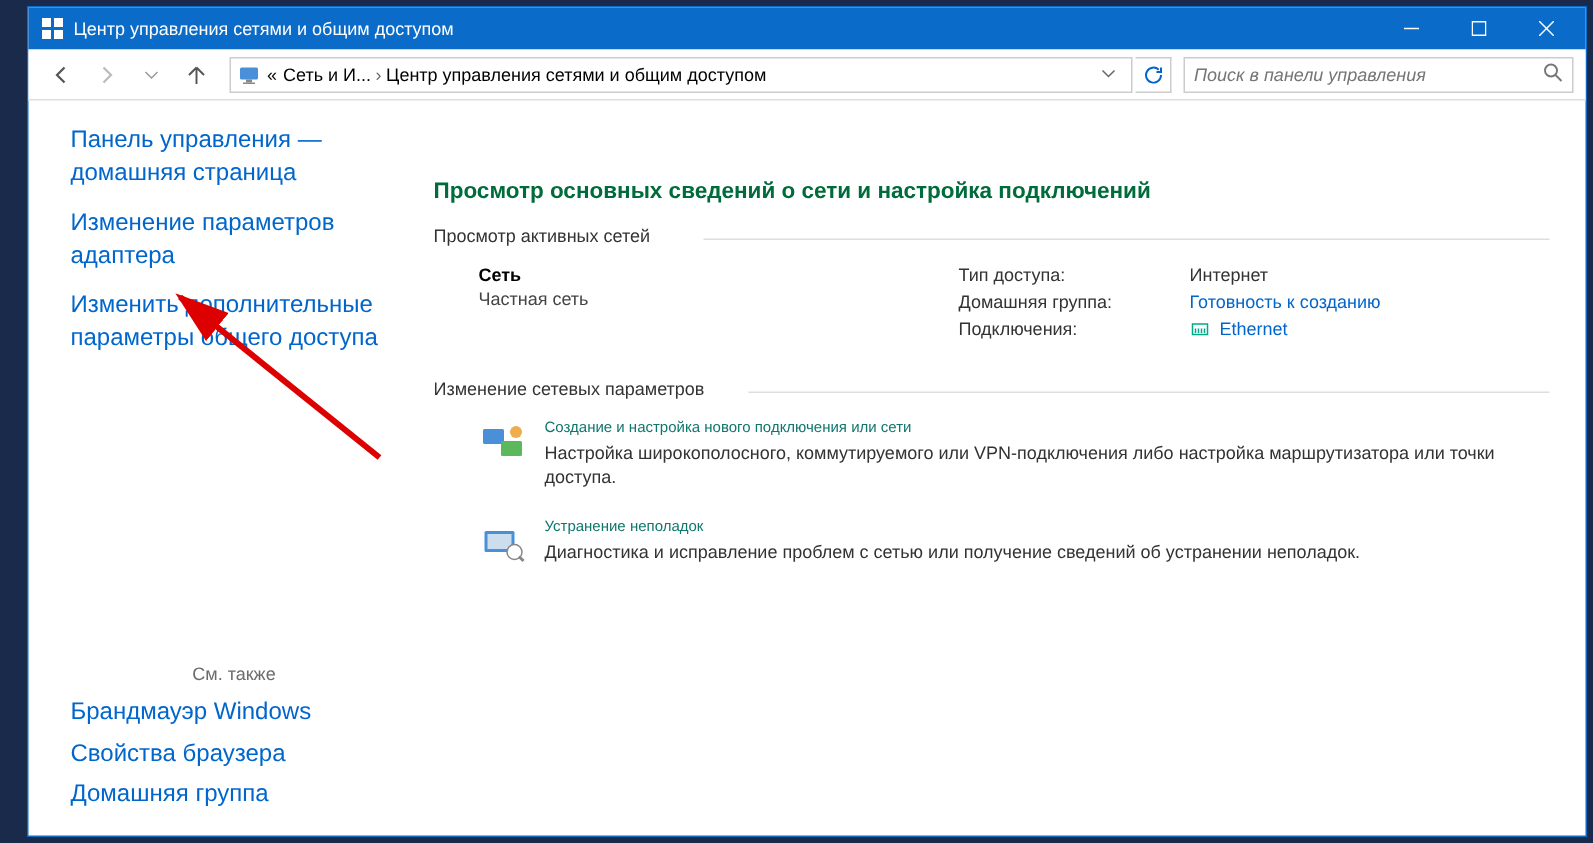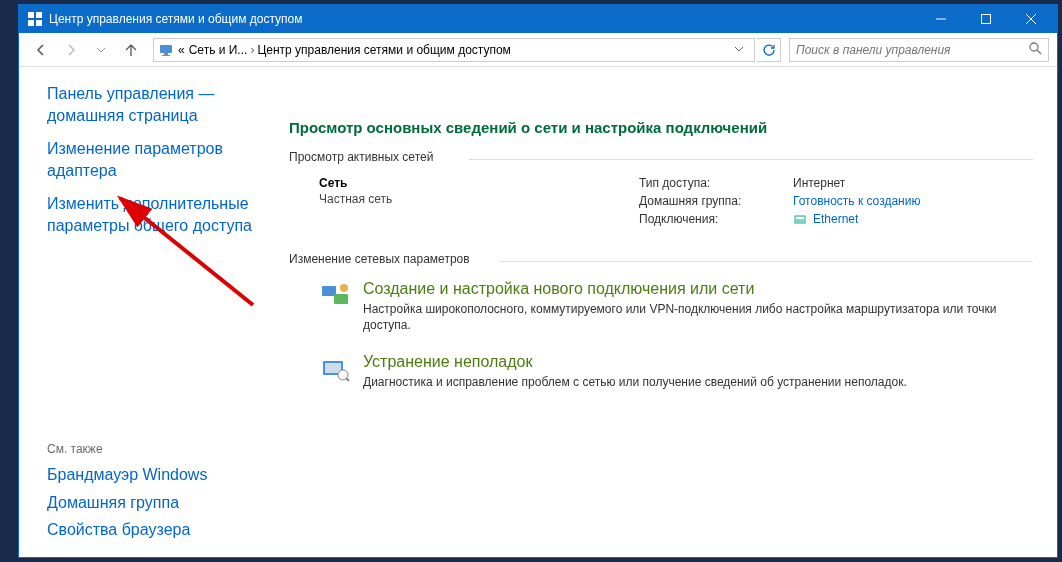--- a/index.html
+++ b/index.html
@@ -125,20 +125,21 @@
       font-size: 16px;
       margin-bottom: 12px;
       cursor: pointer;
       line-height: 1.35;
     }
     .sidebar-spacer { flex: 1; }
     .sidebar-heading {
       color: #6b6b6b;
       font-size: 12px;
       margin-bottom: 8px;
+      text-align: center;
     }
     .main {
       flex: 1;
       padding: 12px 24px 12px 10px;
       overflow: auto;
     }
     .main-heading {
       color: #006c3b;
       font-size: 15px;
       font-weight: 700;
@@ -194,22 +195,22 @@
       gap: 12px;
       padding: 6px 0 14px 30px;
     }
     .action-icon {
       width: 32px; height: 32px;
       flex-shrink: 0;
       display:flex; align-items:center; justify-content:center;
     }
     .action-text { flex: 1; }
     .action-title {
-      color: #4d7c0f;
-      font-size: 16px;
+      color: #0f766e;
+      font-size: 10px;
       cursor: pointer;
       margin-bottom: 3px;
     }
     .action-desc {
       color: #333;
       font-size: 12px;
       line-height: 1.35;
     }
     .arrow-annotation {
       position: absolute;
@@ -309,22 +310,22 @@
   </div>
 
   <div class="body">
     <div class="sidebar">
       <div class="sidebar-link">Панель управления — домашняя страница</div>
       <div class="sidebar-link">Изменение параметров адаптера</div>
       <div class="sidebar-link">Изменить дополнительные параметры общего доступа</div>
       <div class="sidebar-spacer"></div>
       <div class="sidebar-heading">См. также</div>
       <div class="sidebar-link" style="margin-bottom:6px">Брандмауэр Windows</div>
+      <div class="sidebar-link" style="margin-bottom:6px">Свойства браузера</div>
       <div class="sidebar-link" style="margin-bottom:6px">Домашняя группа</div>
-      <div class="sidebar-link" style="margin-bottom:6px">Свойства браузера</div>
     </div>
 
     <div class="main">
       <div class="main-heading">Просмотр основных сведений о сети и настройка подключений</div>
 
       <div class="section-title">Просмотр активных сетей</div>
       <div class="section-line"></div>
 
       <div class="network-row">
         <div class="network-left">

